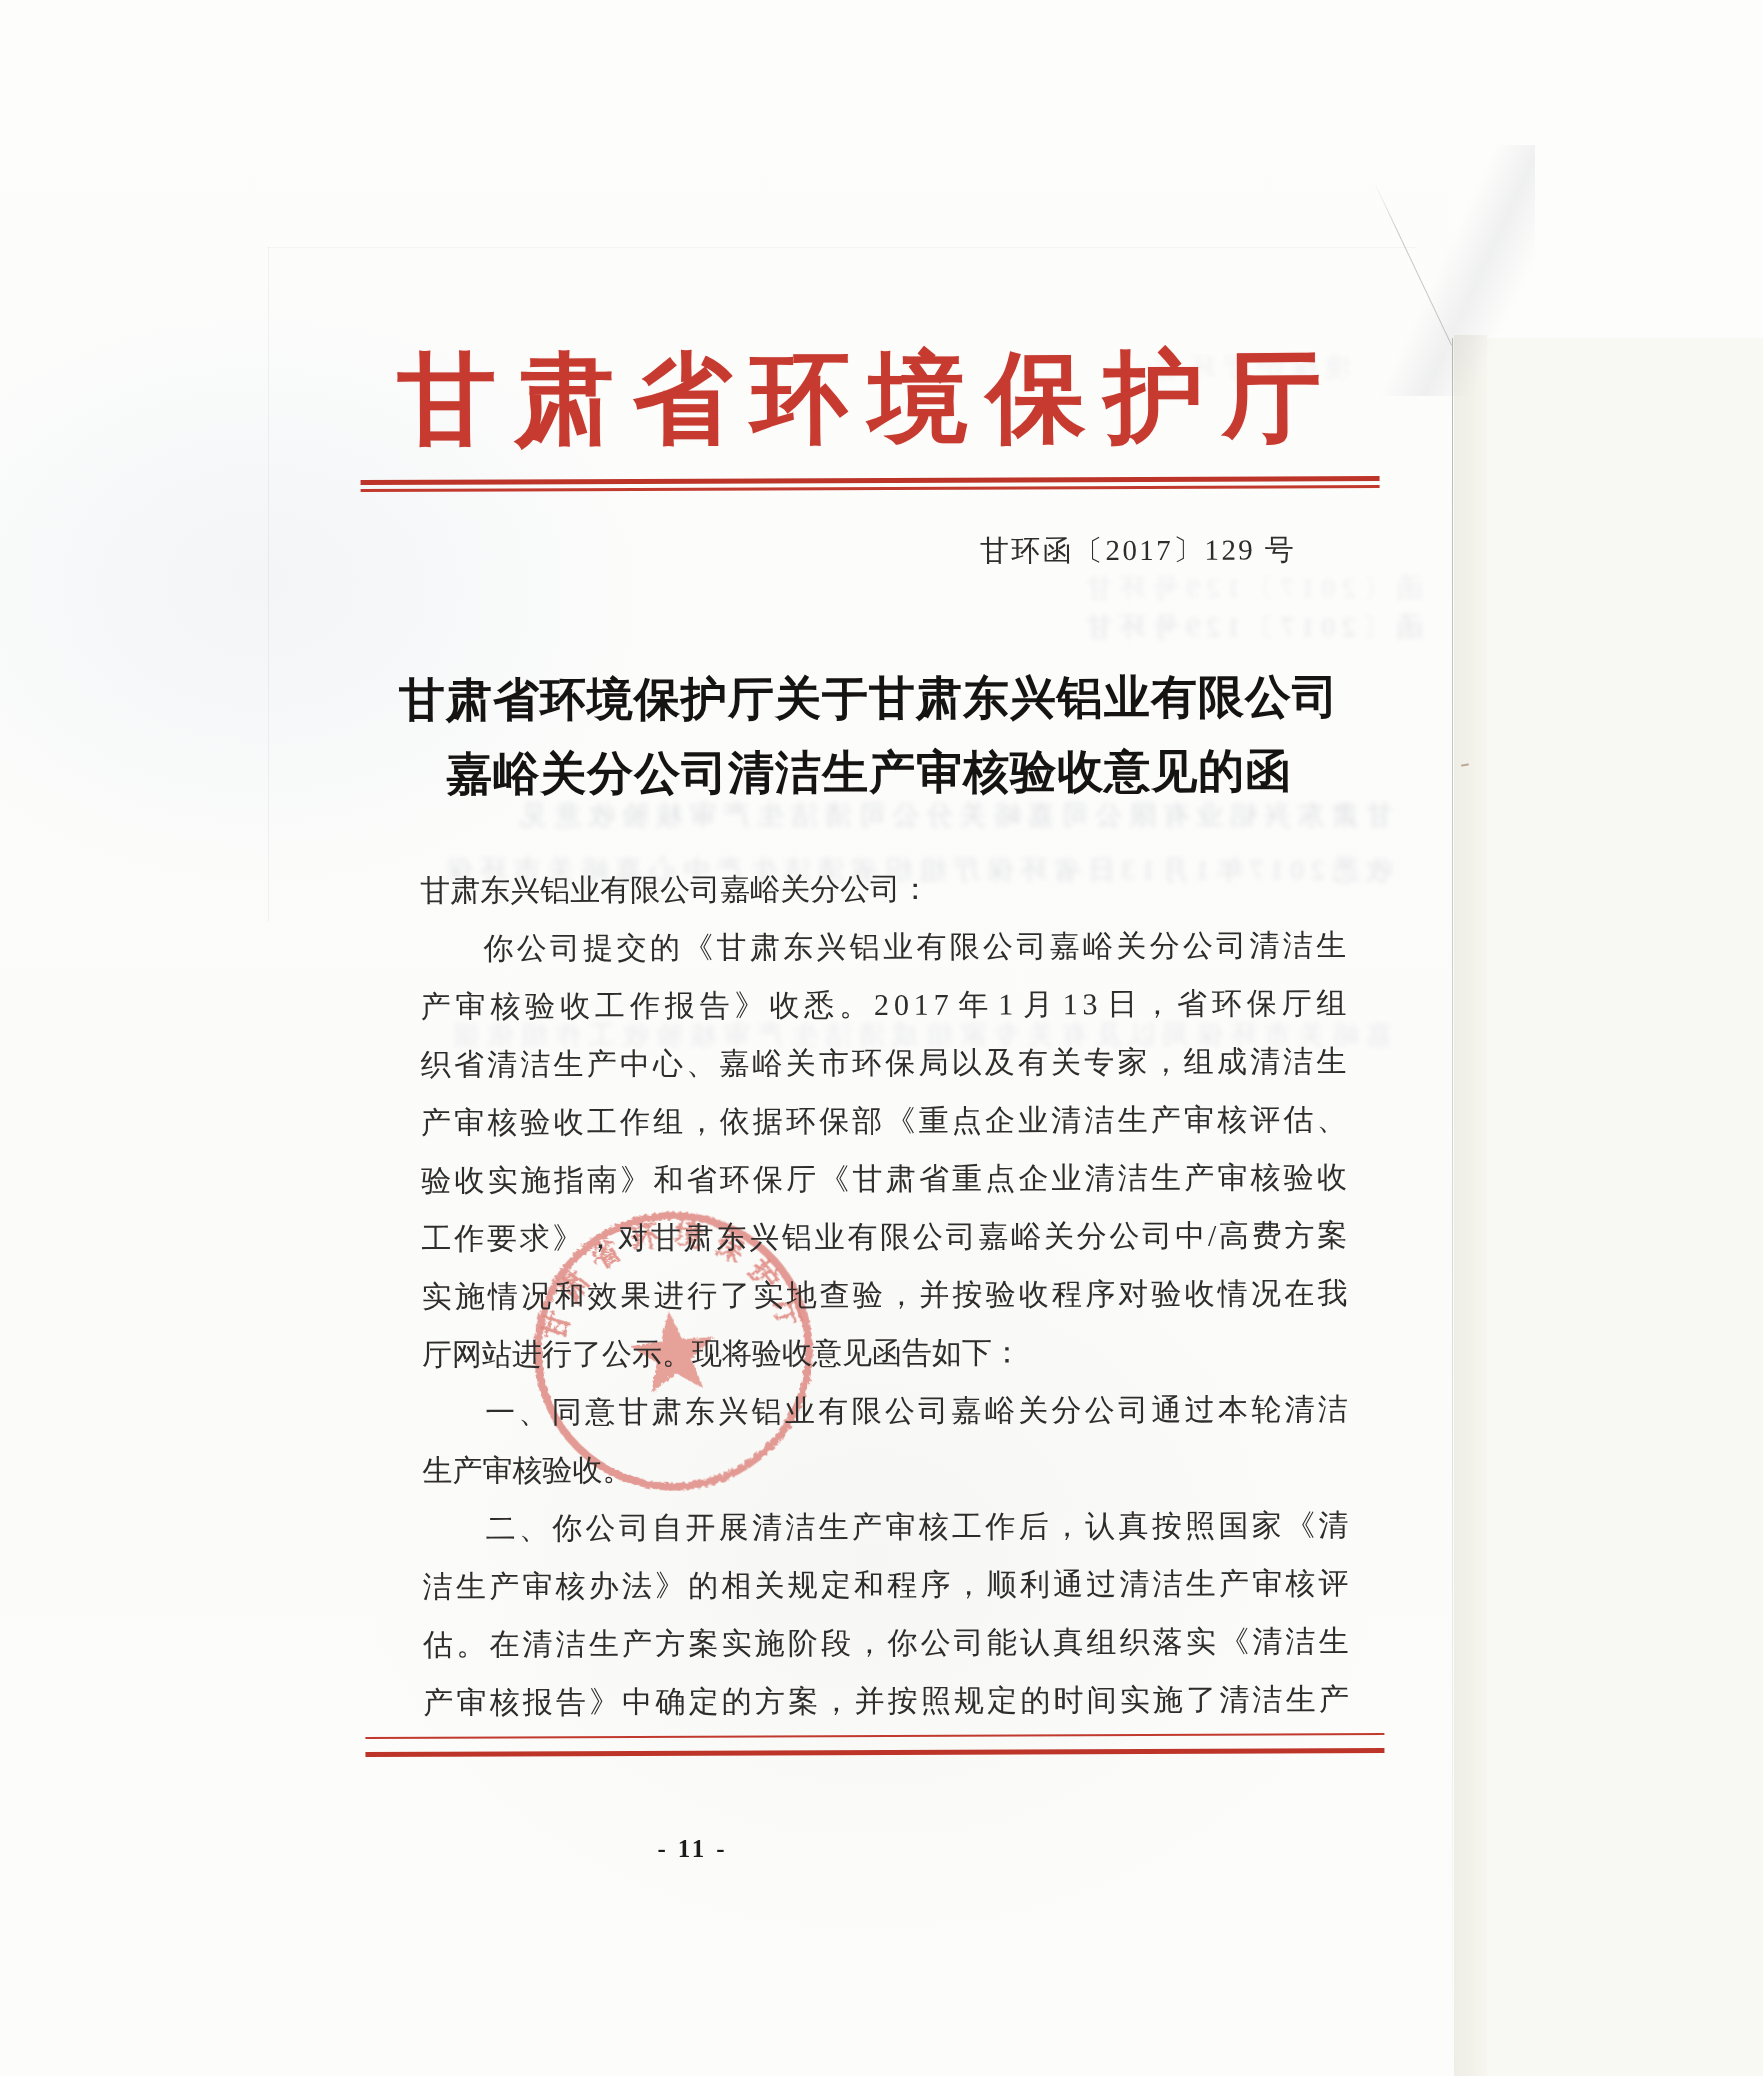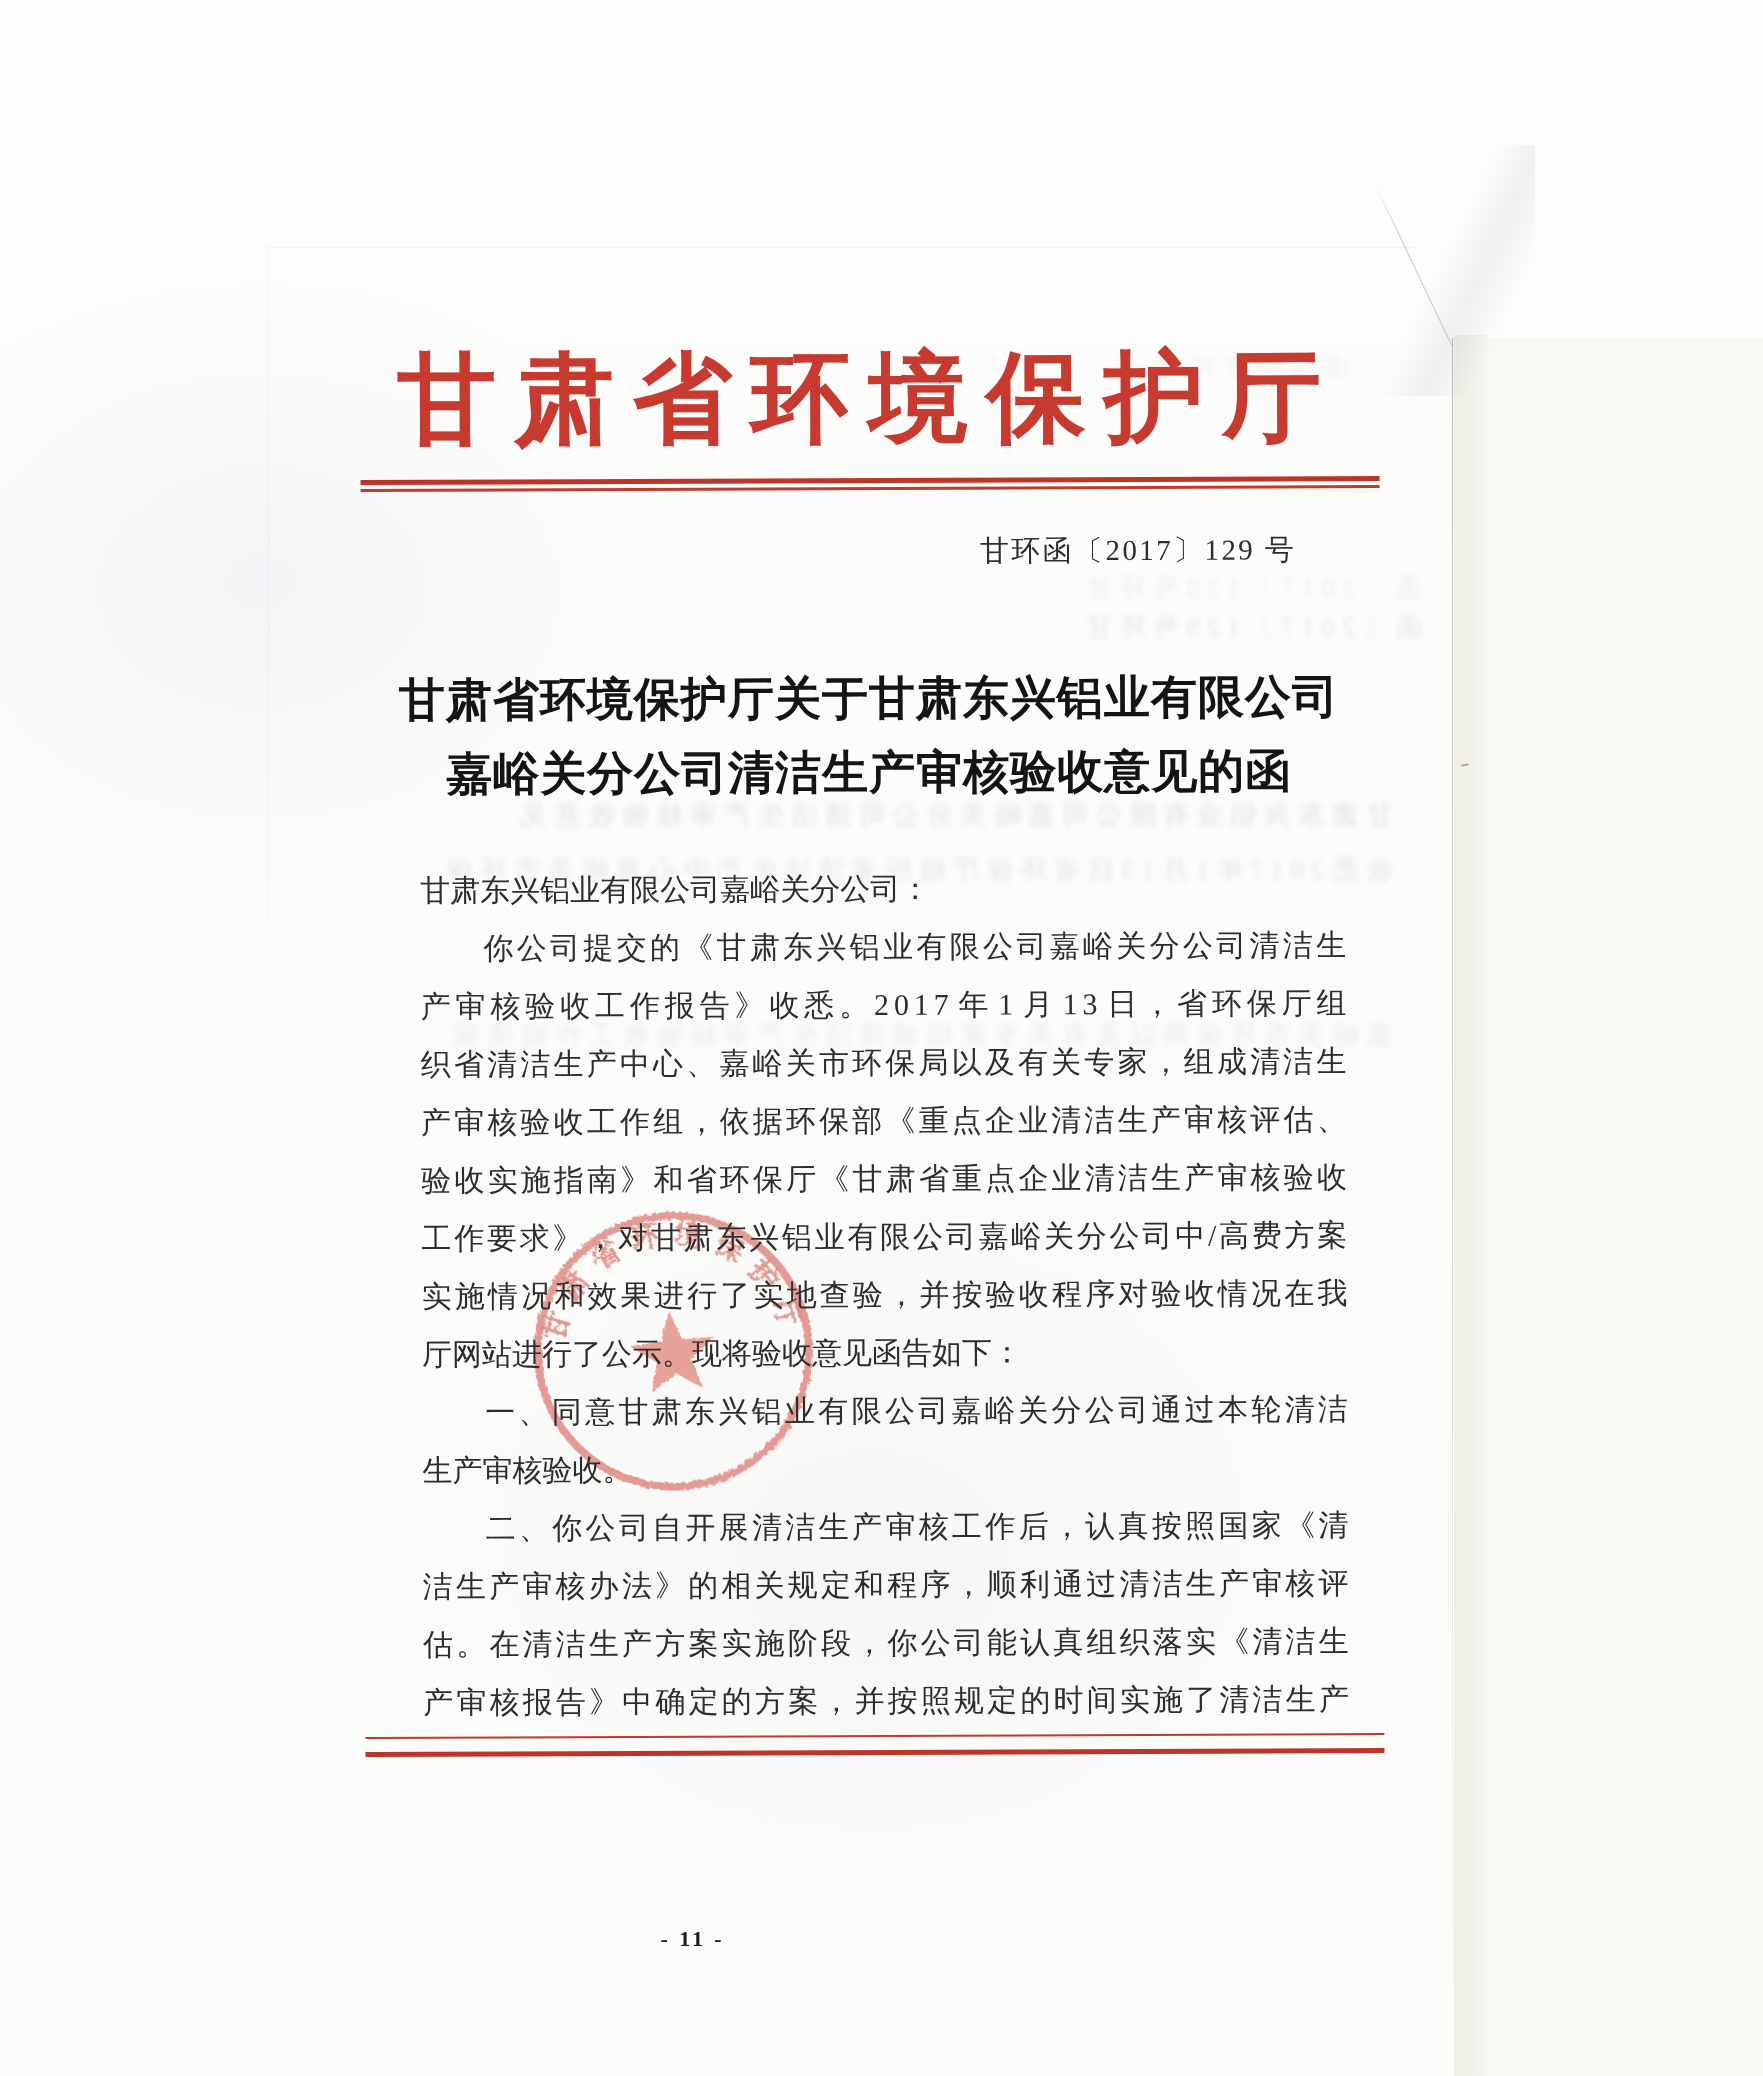--- a/index.html
+++ b/index.html
@@ -78,22 +78,22 @@
     white-space:nowrap;
   }
   .flexline{display:flex;justify-content:space-between;white-space:normal;}
   .flexline span{display:block;}
   .ind{padding-left:63px;}
   
   .seal{position:absolute;left:523px;top:1201px;width:299px;height:299px;
     mix-blend-mode:multiply;opacity:.78;}
   
   .page-number{
-    position:absolute;left:637px;top:1926px;width:111px;
-    text-align:center;font-size:22px;letter-spacing:2.9px;color:#1d1c1a;font-weight:700;font-family:Liberation Serif, serif;
+    position:absolute;left:637px;top:1835px;width:111px;
+    text-align:center;font-size:25px;letter-spacing:2.9px;color:#1d1c1a;font-weight:700;font-family:Liberation Serif, serif;
   }
 </style>
 </head>
 <body>
 
 <div class="scan">
 
   <div class="paper"></div>
   <div class="paper-top-right"></div>
   <div class="edge-band"></div>

